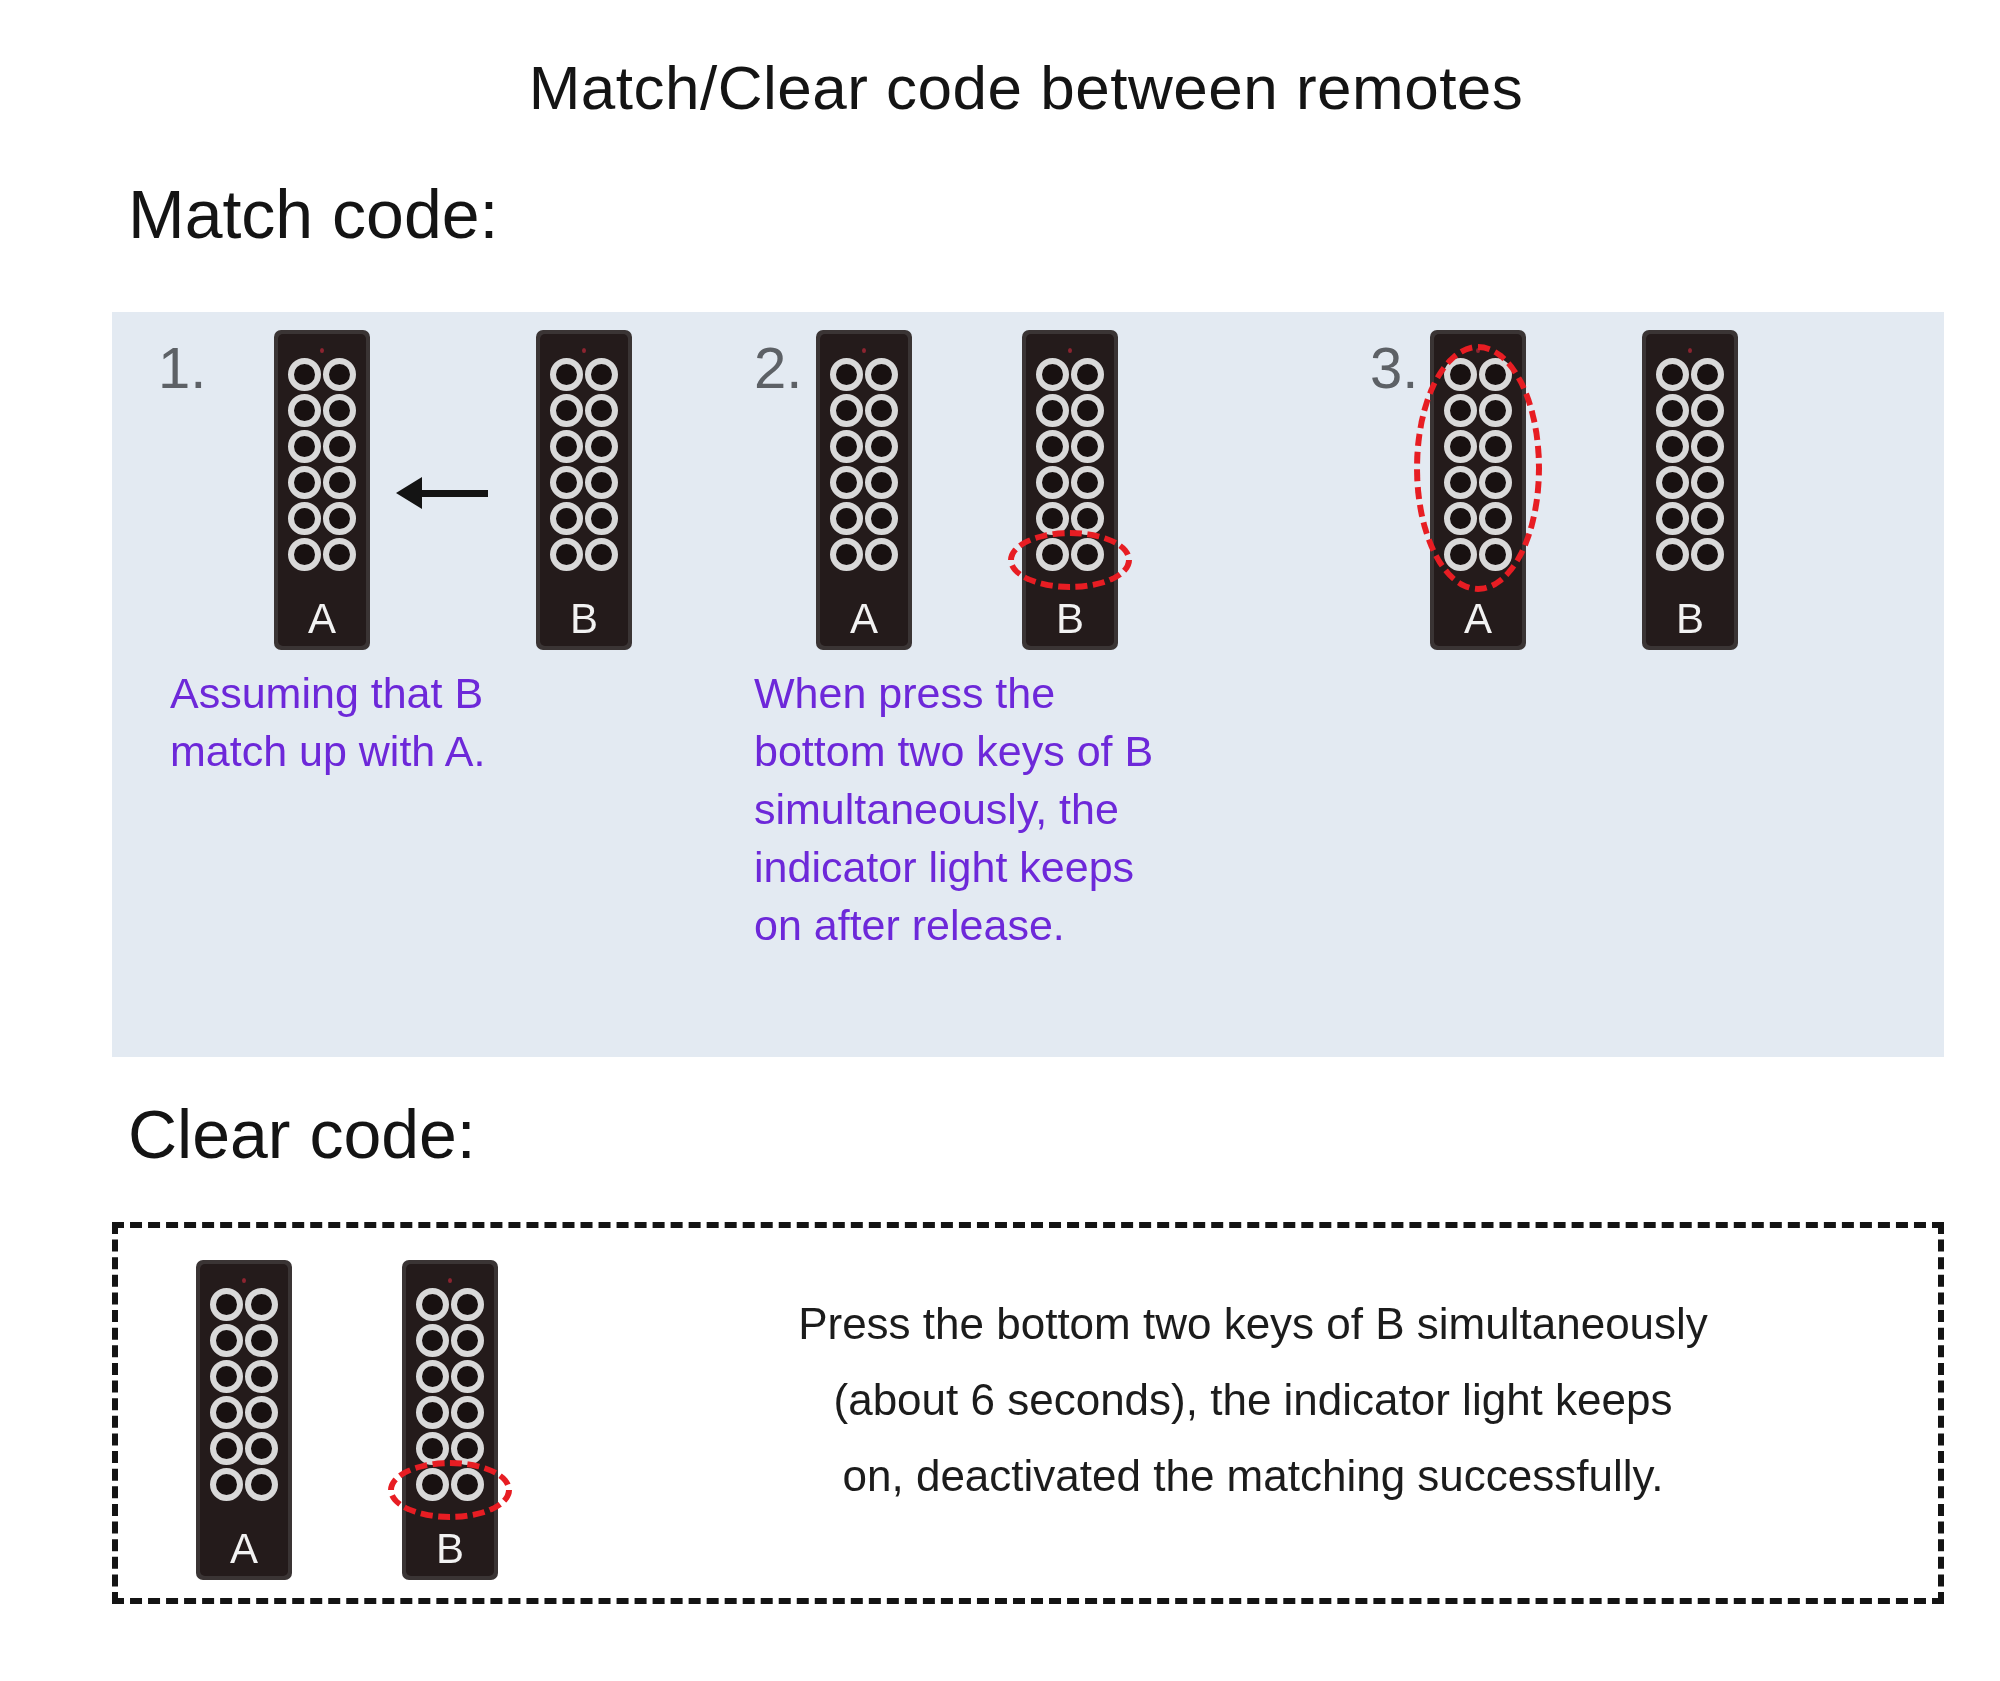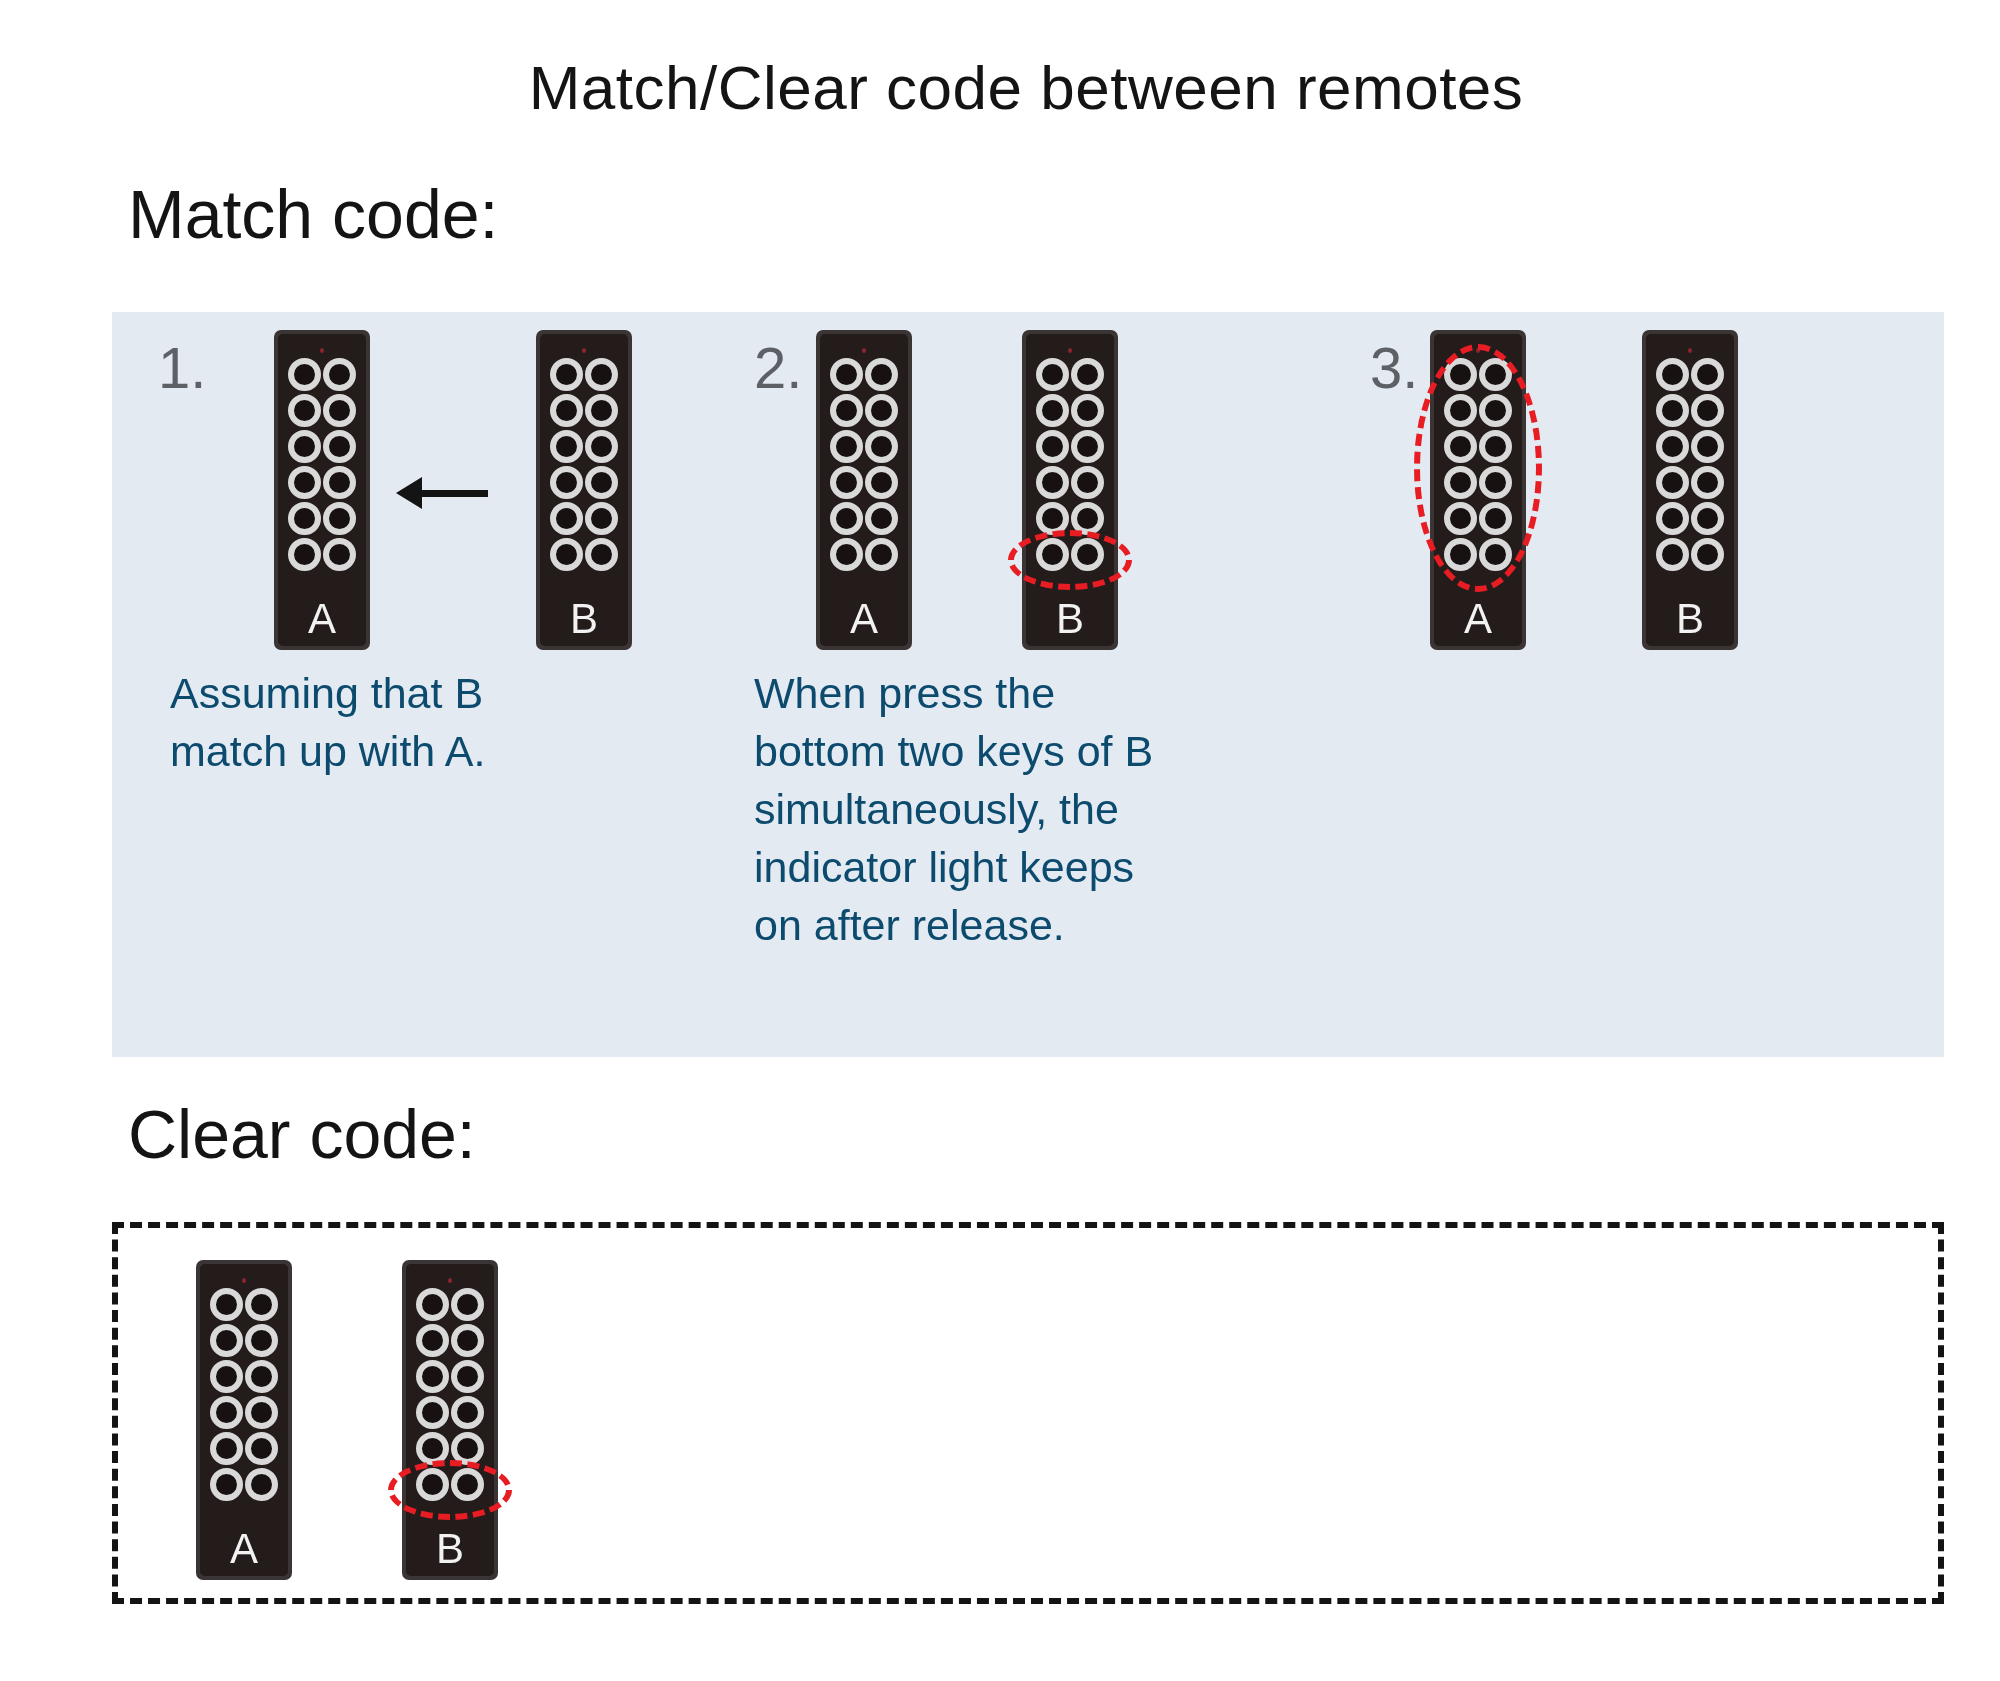--- a/index.html
+++ b/index.html
@@ -147,21 +147,21 @@
     border-radius:50%;
     box-sizing:border-box;
     pointer-events:none;
   }
 
   
   .caption{
     position:absolute;
     font-size:43px;
     line-height:58px;
-    color:#0c4a6e;
+    color:#6d28d9;
     white-space:pre-line;
   }
   #step-1 .caption{ top:352px; left:58px; width:520px; }
   #step-2 .caption{ top:352px; left:22px; width:560px; }
   #step-3 .caption{ top:352px; left:22px; width:570px; }
 
   
   .clear-box{
     position:absolute;
     top:1222px;left:112px;
@@ -407,13 +407,16 @@
           <div class="key"></div>
           <div class="key"></div>
         </div>
         <div class="remote-label">B</div>
       </div>
     </div>
 
     <div class="oval" style="left:192px;top:200px;width:124px;height:60px;"></div>
   </div>
 
+  <div class="clear-text">Press the bottom two keys of B simultaneously
+(about 6 seconds), the indicator light keeps
+on, deactivated the matching successfully.</div>
 </div>
 
 </body></html>

